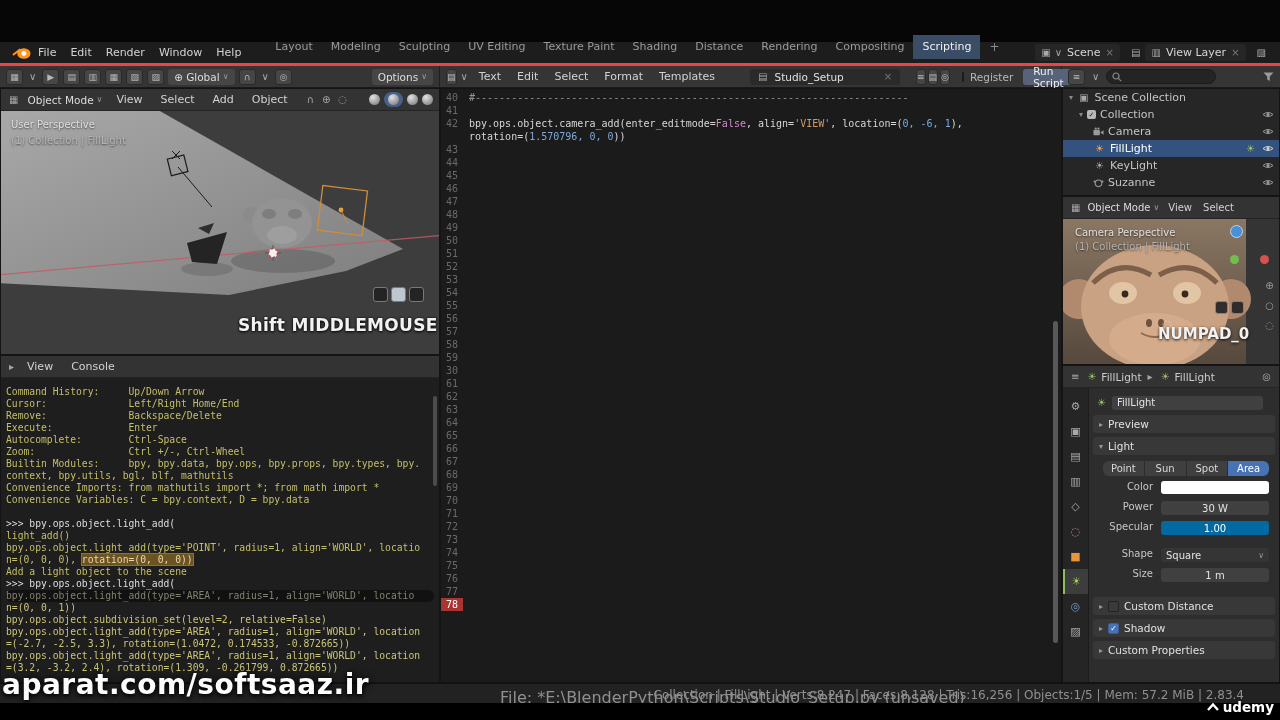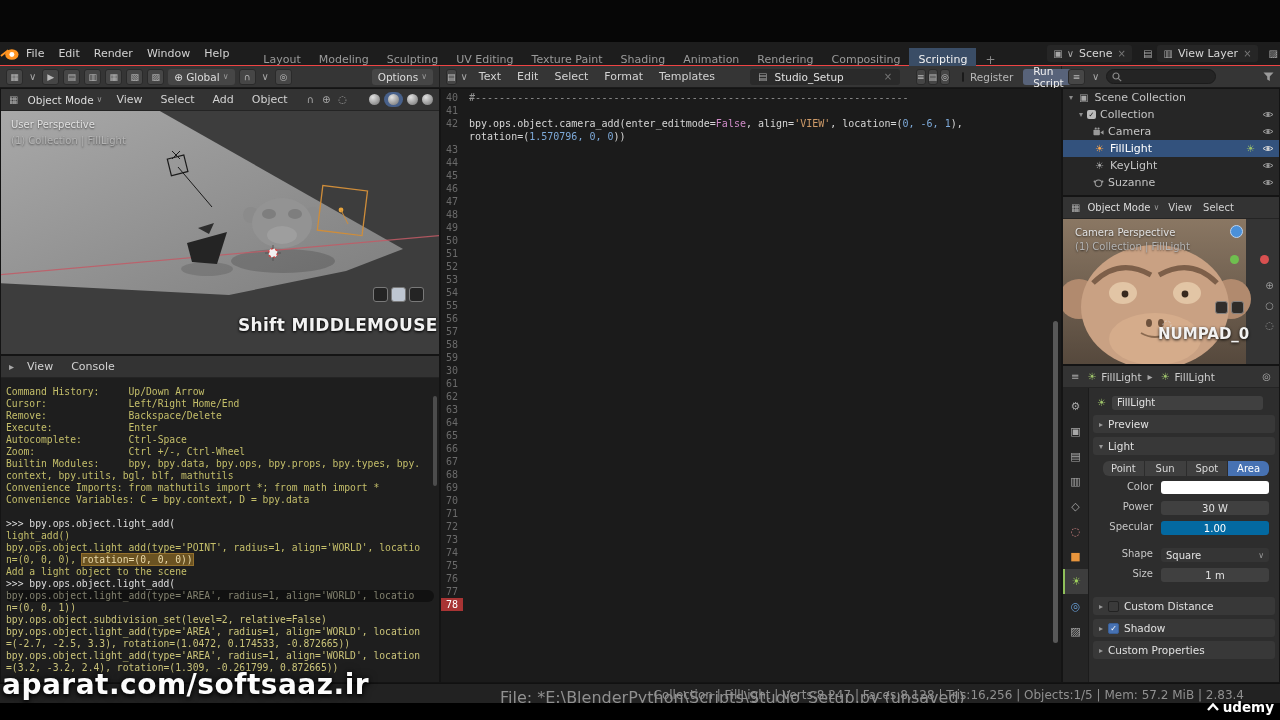--- a/index.html
+++ b/index.html
@@ -3,23 +3,23 @@
 <meta charset="utf-8">
 <style>
   *{margin:0;padding:0;box-sizing:border-box}
   html,body{width:1280px;height:720px;background:#000;overflow:hidden;
     font-family:"DejaVu Sans","Liberation Sans",sans-serif;color:#c8c8c8;position:relative}
   
   .topstrip{position:absolute;left:0;top:0;width:1280px;height:42px;background:#060606}
   .botstrip{position:absolute;left:0;top:703px;width:1280px;height:17px;background:#000}
   
   .topbar{position:absolute;left:0;top:42px;width:1280px;height:24px;background:#1d1d1d;
-    display:flex;align-items:center;padding:0 0;border-bottom:1px solid #ef4444}
+    display:flex;align-items:center;padding:0 12px;border-bottom:3px solid #ef4444}
   .mi{padding:0 7px;font-size:11px;color:#d2d2d2;cursor:default}
-  .tabs{display:flex;align-items:flex-end;margin-left:18px;height:36px}
+  .tabs{display:flex;align-items:flex-start;margin-left:18px;height:36px}
   .tab{padding:0 9px;font-size:11px;color:#9a9a9a;height:24px;display:flex;align-items:center}
   .tab.active{background:#3a4d66;color:#f0f0f0}
   .tab.plus{color:#8a8a8a;font-size:12px}
   .tb-right{margin-left:auto;display:flex;align-items:center;gap:3px;font-size:11px}
   .ic{color:#a8a8a8;font-size:10px;padding:0 2px}
   .ic.dim{color:#777}
   .tb-name{color:#d6d6d6;padding:0 3px}
   .tb-group{display:flex;align-items:center;background:#262626;border-radius:3px;height:17px;padding:0 4px;margin-right:6px}
   
   .row2{position:absolute;left:0;top:66px;width:1280px;height:22px;background:#353535;display:flex;border-bottom:1px solid #1a1a1a}
@@ -142,21 +142,21 @@
     <span class="mi">Window</span>
     <span class="mi">Help</span>
   </nav>
   <nav class="tabs">
     <span class="tab">Layout</span>
     <span class="tab">Modeling</span>
     <span class="tab">Sculpting</span>
     <span class="tab">UV Editing</span>
     <span class="tab">Texture Paint</span>
     <span class="tab">Shading</span>
-    <span class="tab">Animation</span>
+    <span class="tab">Distance</span>
     <span class="tab">Rendering</span>
     <span class="tab">Compositing</span>
     <span class="tab active">Scripting</span>
     <span class="tab plus">+</span>
   </nav>
   <div class="tb-right">
     <div class="tb-group">
       <span class="ic">▣</span>
       <span class="ic">∨</span>
       <span class="tb-name">Scene</span>

